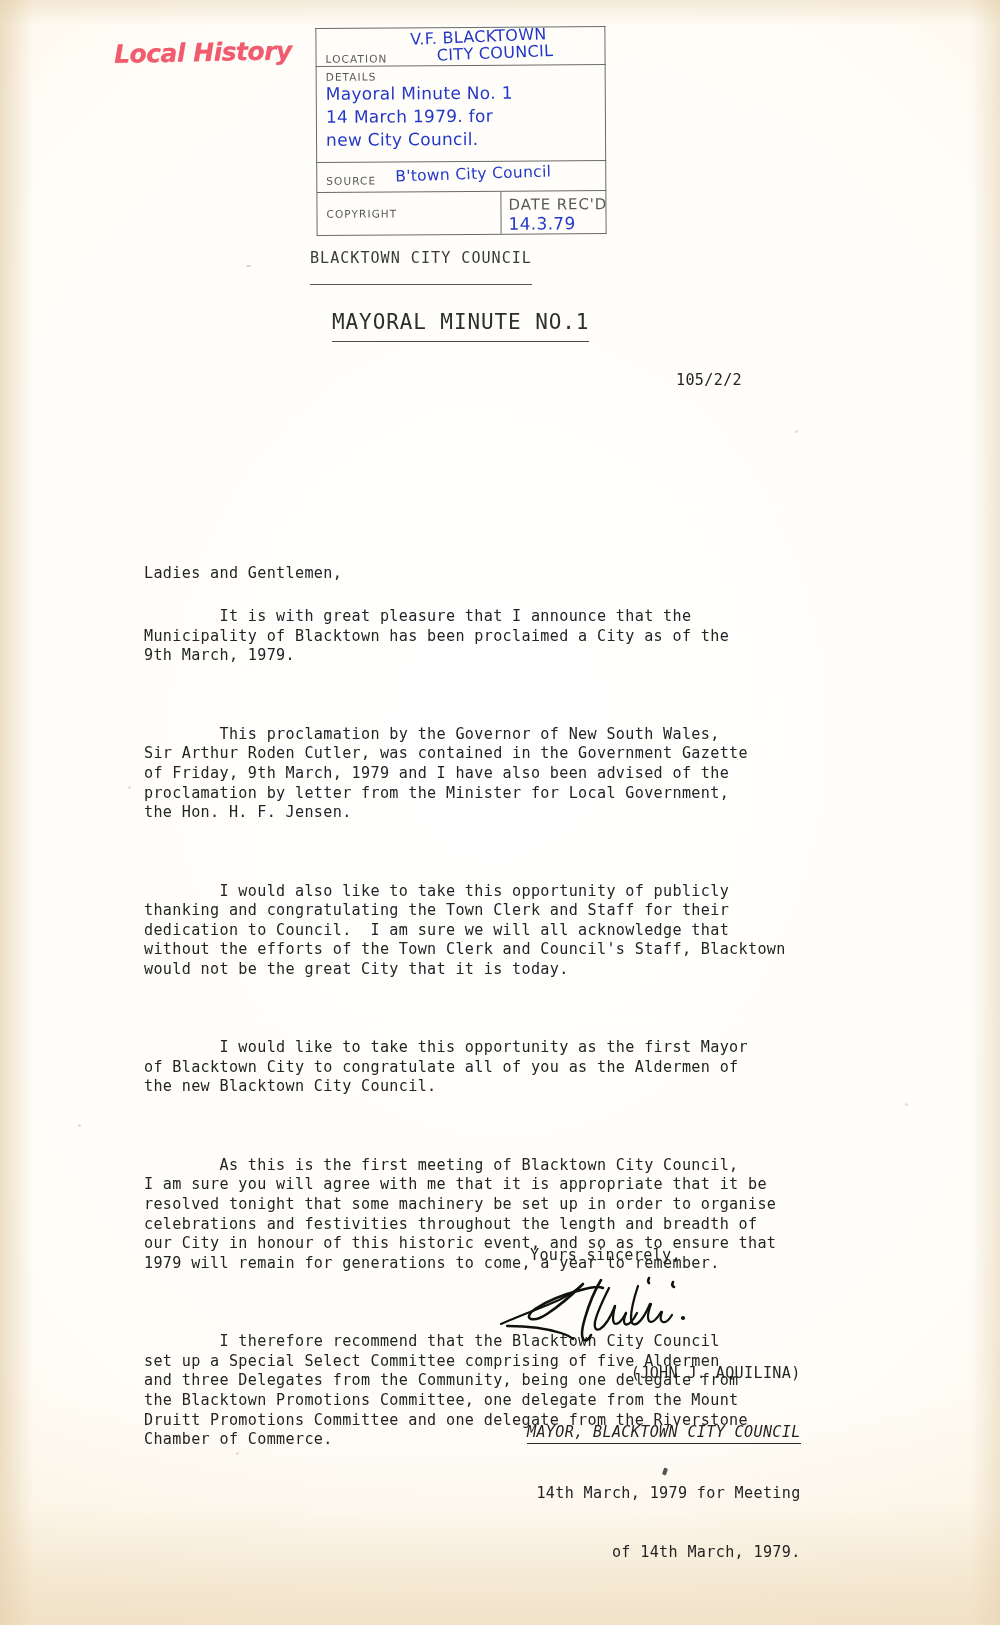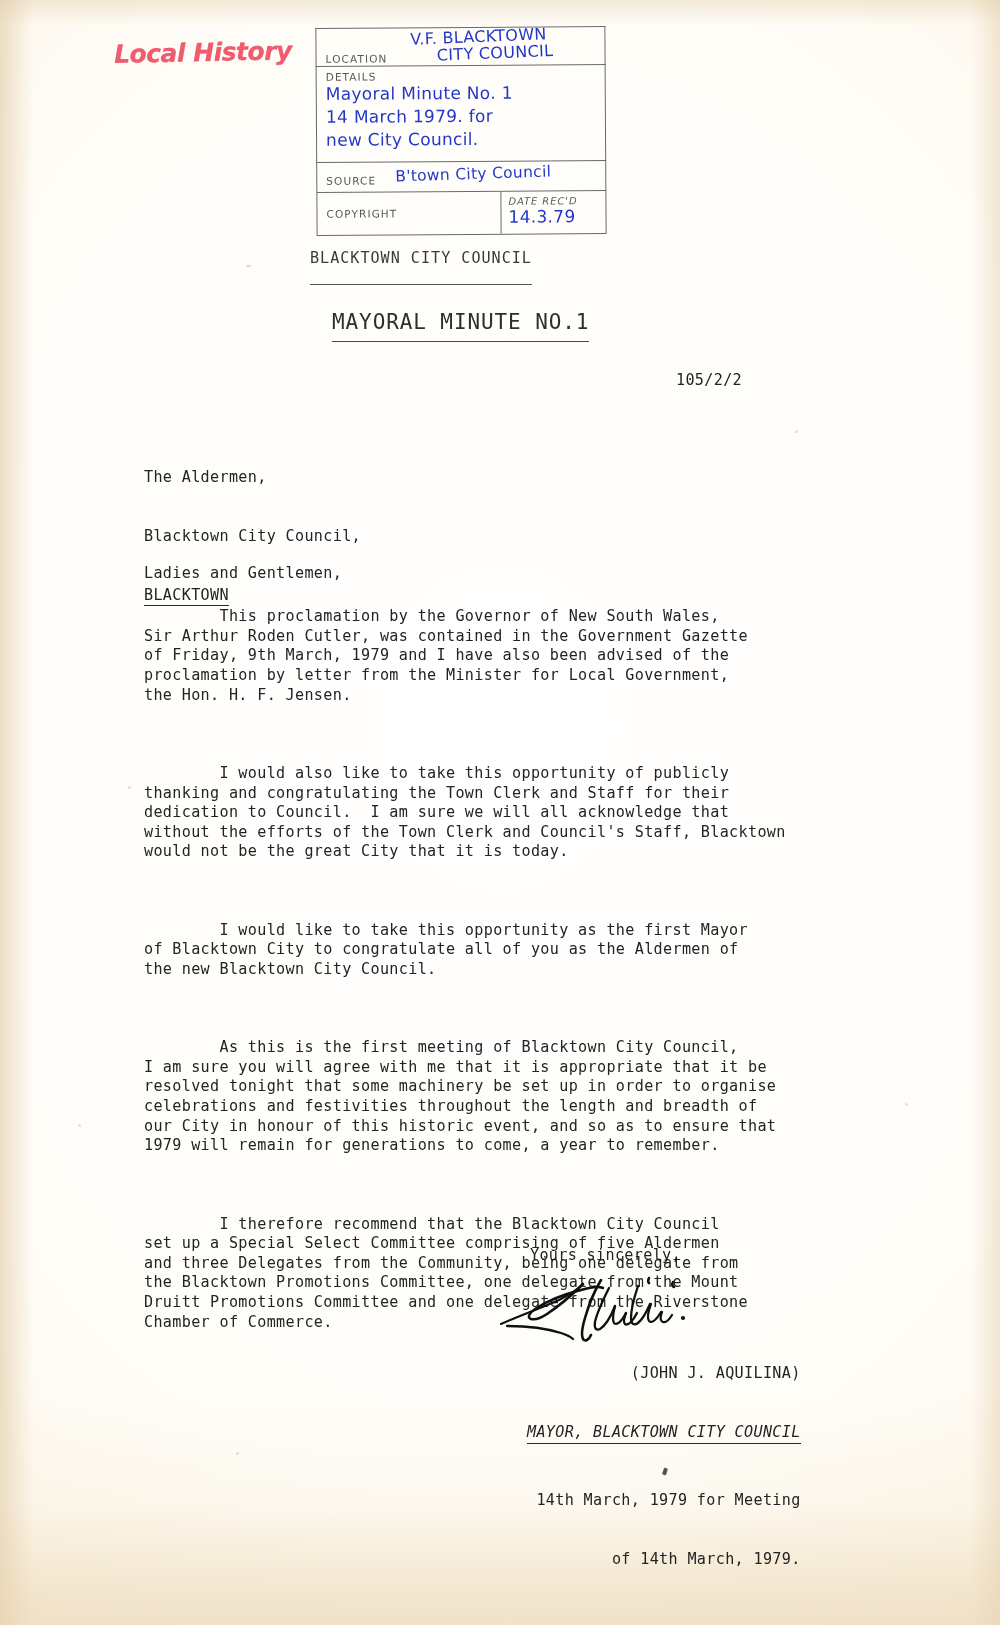--- a/index.html
+++ b/index.html
@@ -128,21 +128,21 @@
     display: flex;
     align-items: center;
     padding-left: 9px;
     box-sizing: border-box;
   }
   .row-copyright .cr-right {
     width: 104px;
     padding: 4px 0 0 7px;
     box-sizing: border-box;
   }
-  .row-copyright .cr-right .card-label { display: block; font-size: 10px; letter-spacing: .9px; font-style: italic; }
+  .row-copyright .cr-right .card-label { display: block; font-size: 15px; letter-spacing: .9px; }
   .row-copyright .cr-right .hand {
     font-size: 17px;
     margin-top: 1px;
     transform: rotate(-2deg);
     transform-origin: left top;
   }
 
   
   .typed {
     font-family: "DejaVu Sans Mono", "Liberation Mono", monospace;
@@ -200,21 +200,21 @@
     pointer-events: none;
   }
 
   #signatory-block { left: 527px; top: 1325px; text-align: right; }
   #signatory-block .office {
     display: inline-block;
     border-bottom: 1.4px solid #2a2a2a;
     padding-bottom: 0px;
     font-style: italic;
   }
-  #signatory-block .datelines { display: block; margin-top: 8px; }
+  #signatory-block .datelines { display: block; margin-top: 1px; }
   .fleck { position: absolute; z-index: 2; background: #cbbfa6; border-radius: 50%; opacity: .5; }
   .ink-fleck { position: absolute; z-index: 4; background: #2a2a2a; opacity: .8; }
 </style>
 </head>
 <body>
 
 <div id="page">
 
   <div class="fleck" style="left:795px;top:430px;width:3px;height:3px;"></div>
   <div class="fleck" style="left:128px;top:786px;width:3px;height:3px;"></div>
@@ -261,29 +261,27 @@
     </div>
 
   </div>
 
   <div class="layer typed" id="doc-title">BLACKTOWN CITY COUNCIL</div>
 
   <div class="layer typed" id="minute-title">MAYORAL MINUTE NO.1</div>
 
   <div class="layer typed" id="file-reference">105/2/2</div>
 
-  <div class="layer typed" id="addressee">
-    <div>The Aldermen,</div>
-    <div>Blacktown City Council,</div>
-    <div><span class="town">BLACKTOWN</span></div>
-  </div>
 
   <div class="layer typed" id="salutation">Ladies and Gentlemen,</div>
 
   <div class="layer typed" id="body-paragraphs">
+    <p>        It is with great pleasure that I announce that the
+Municipality of Blacktown has been proclaimed a City as of the
+9th March, 1979.</p>
     <p>        This proclamation by the Governor of New South Wales,
 Sir Arthur Roden Cutler, was contained in the Government Gazette
 of Friday, 9th March, 1979 and I have also been advised of the
 proclamation by letter from the Minister for Local Government,
 the Hon. H. F. Jensen.</p>
     <p>        I would also like to take this opportunity of publicly
 thanking and congratulating the Town Clerk and Staff for their
 dedication to Council.  I am sure we will all acknowledge that
 without the efforts of the Town Clerk and Council's Staff, Blacktown
 would not be the great City that it is today.</p>

